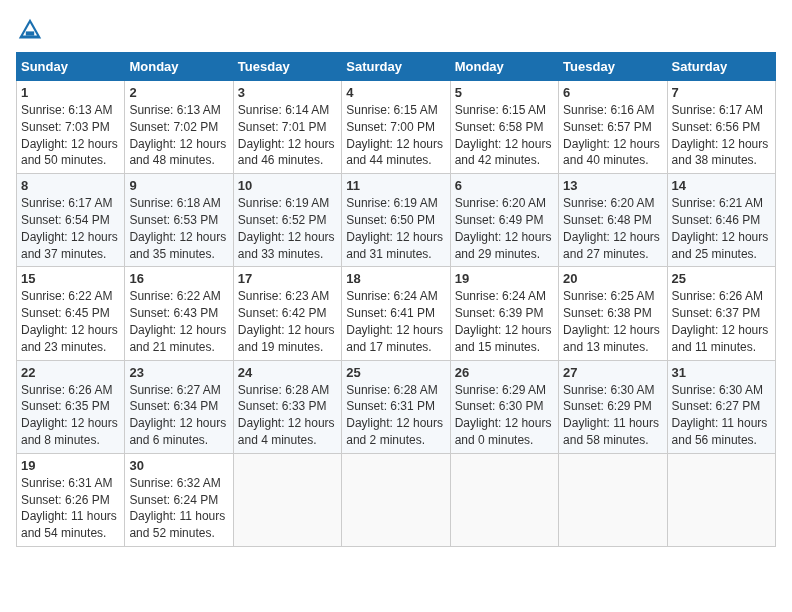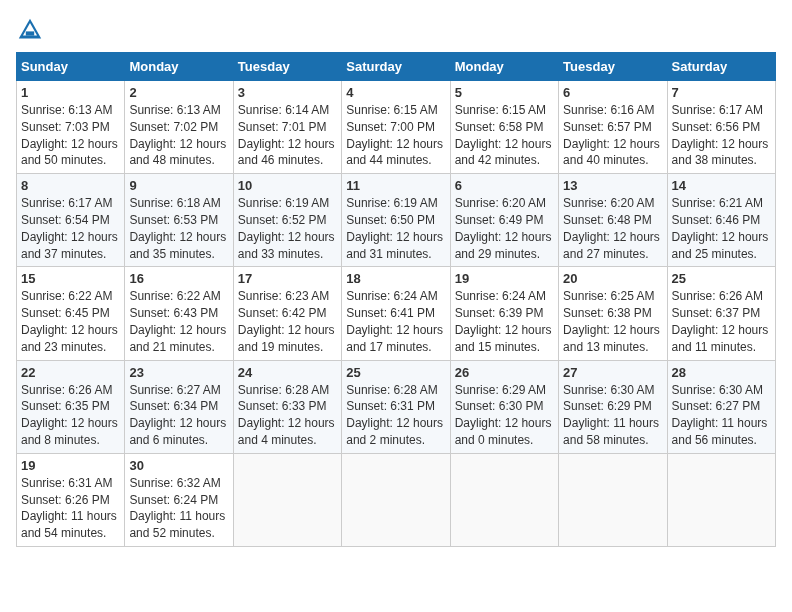--- a/index.html
+++ b/index.html
@@ -228,21 +228,21 @@
       </td>
         <td>
         <span class="day-num">26</span>
         <span class="day-info">Sunrise: 6:29 AM<br>Sunset: 6:30 PM<br>Daylight: 12 hours and 0 minutes.</span>
       </td>
         <td>
         <span class="day-num">27</span>
         <span class="day-info">Sunrise: 6:30 AM<br>Sunset: 6:29 PM<br>Daylight: 11 hours and 58 minutes.</span>
       </td>
         <td>
-        <span class="day-num">28</span>
+        <span class="day-num">31</span>
         <span class="day-info">Sunrise: 6:30 AM<br>Sunset: 6:27 PM<br>Daylight: 11 hours and 56 minutes.</span>
       </td>
       </tr>
       <tr>
         <td>
         <span class="day-num">19</span>
         <span class="day-info">Sunrise: 6:31 AM<br>Sunset: 6:26 PM<br>Daylight: 11 hours and 54 minutes.</span>
       </td>
         <td>
         <span class="day-num">30</span>

